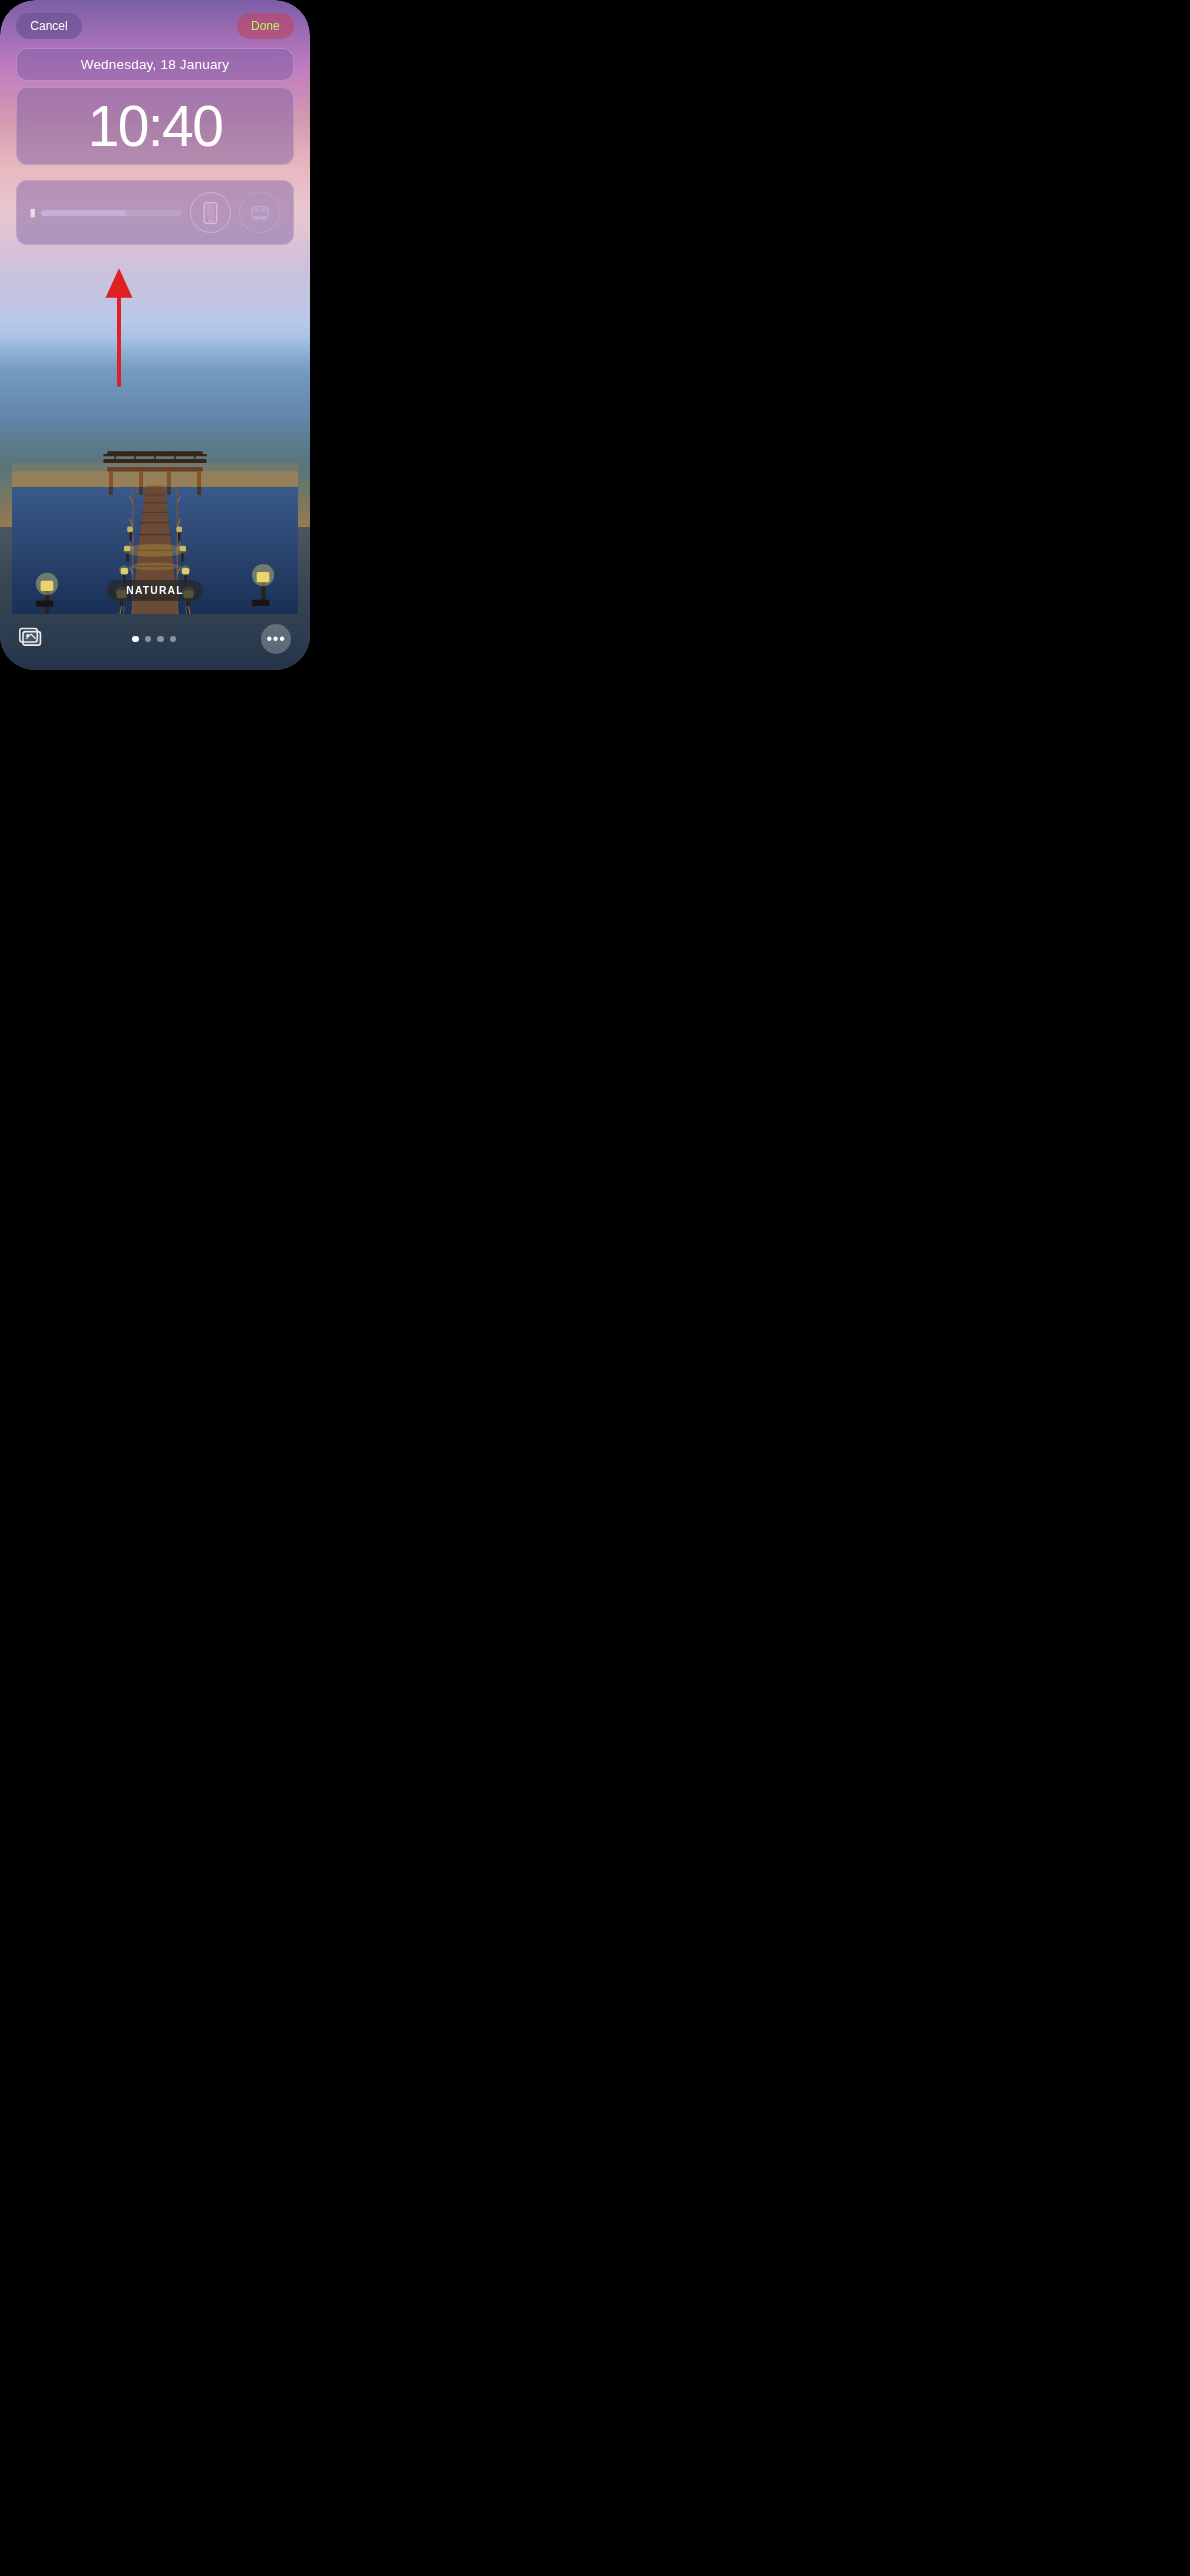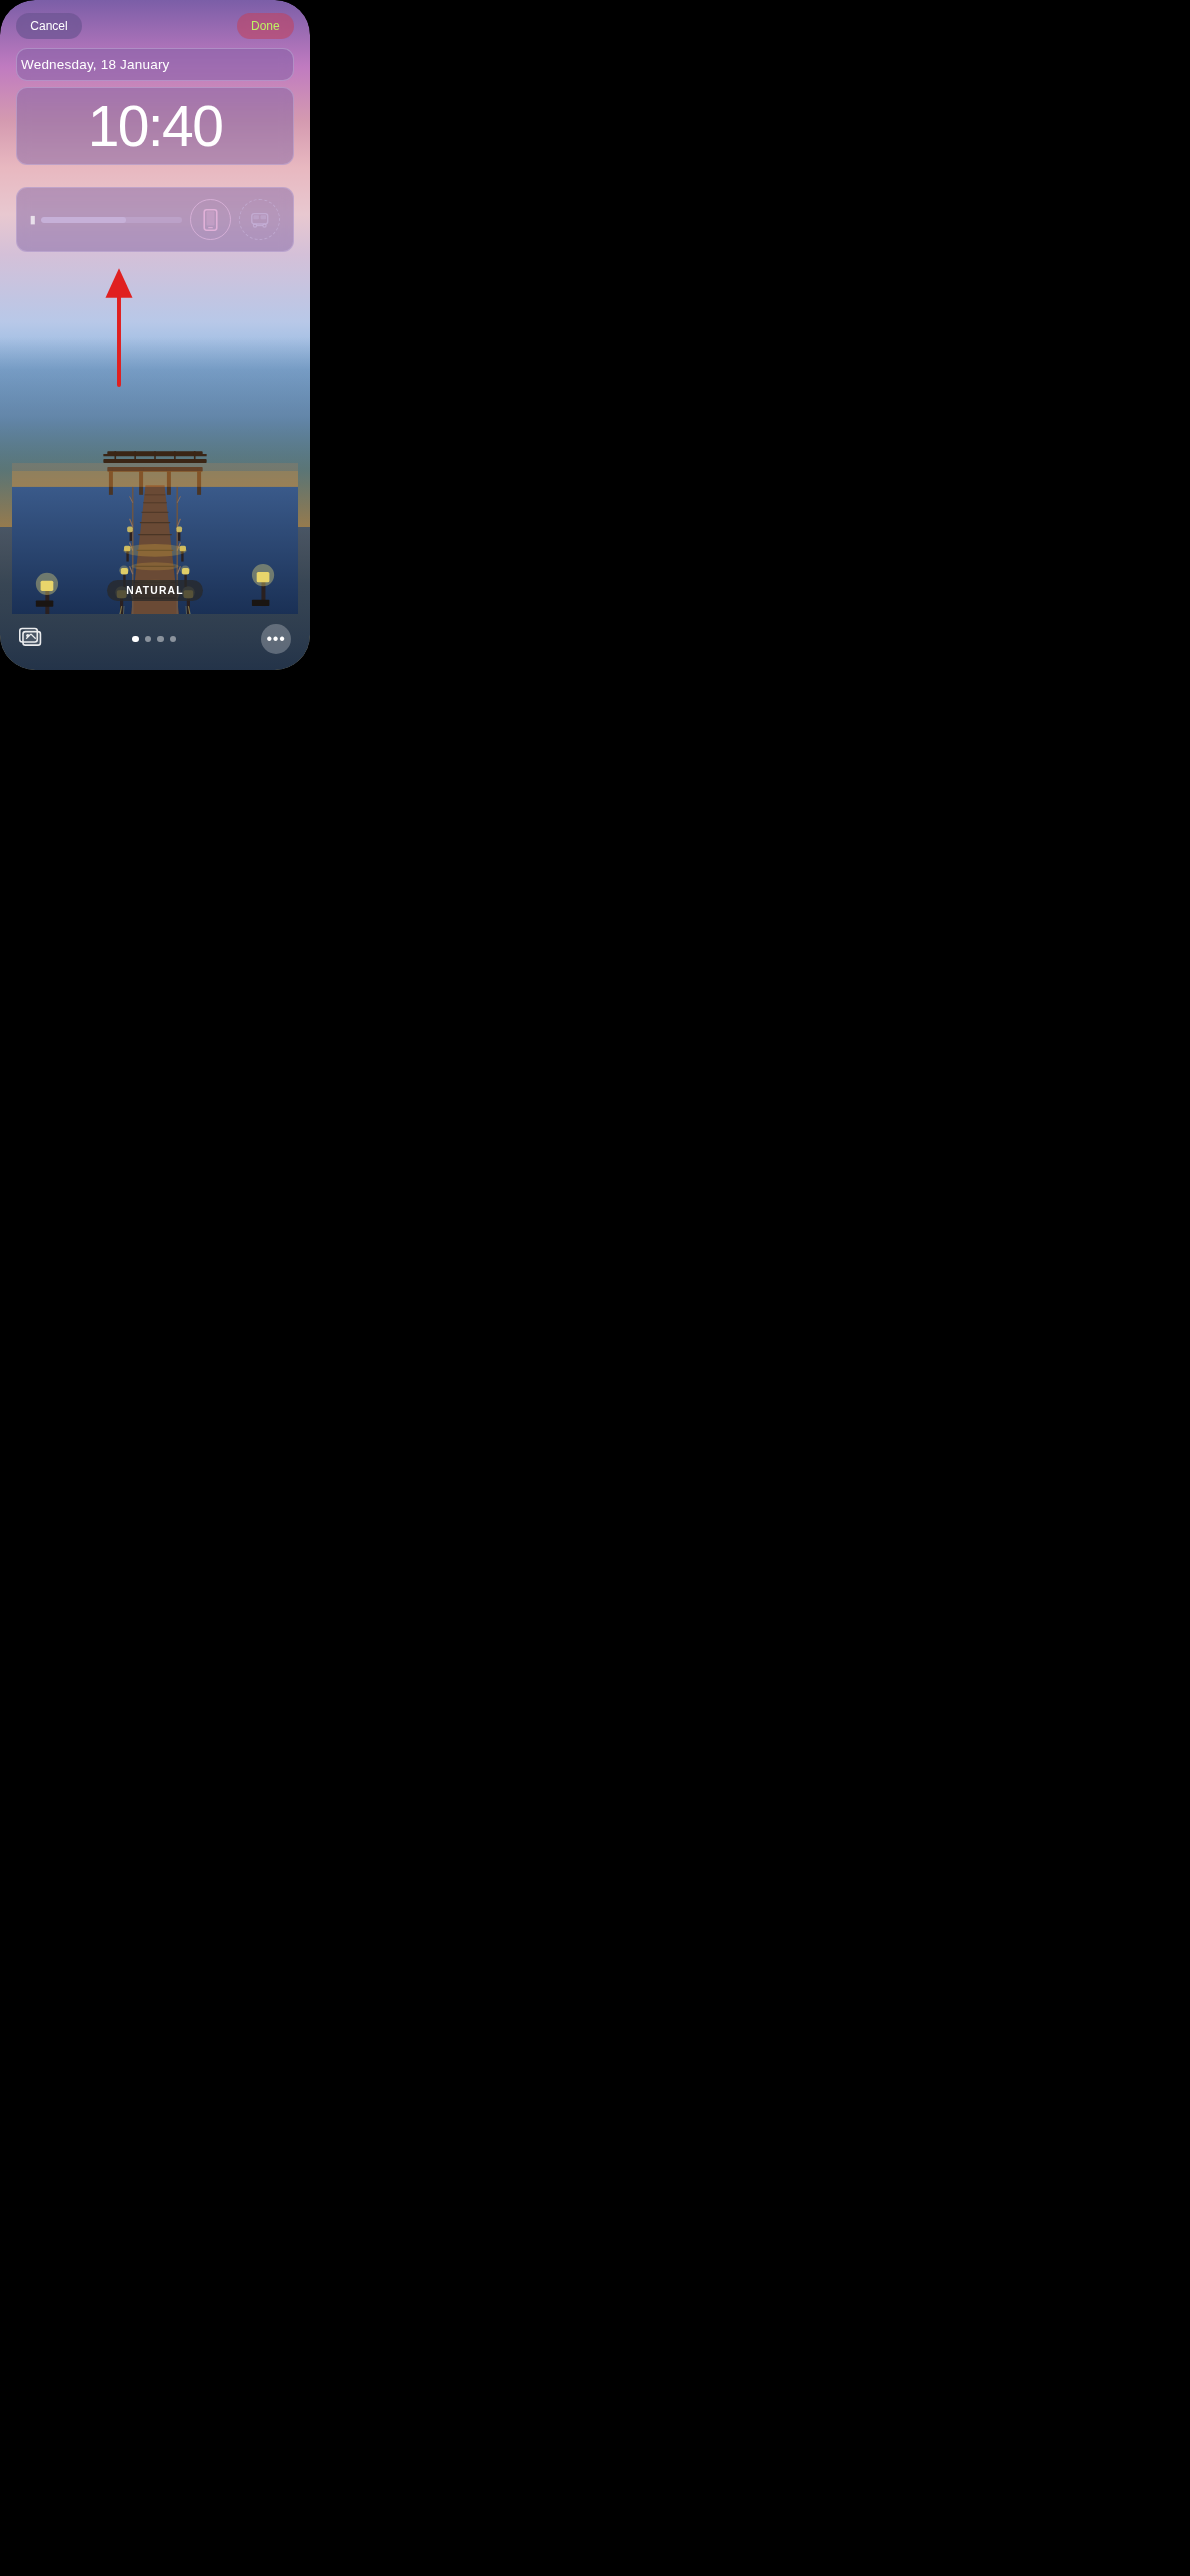--- a/index.html
+++ b/index.html
@@ -129,40 +129,41 @@
       left: 16px;
       right: 16px;
       z-index: 10;
     }
 
     
     .date-widget {
       background: rgba(120, 90, 160, 0.45);
       border: 1.2px solid rgba(200, 180, 220, 0.5);
       border-radius: 11px;
-      padding: 8px 4px;
+      padding: 8px 16px;
+      text-align: center;
       margin-bottom: 6.3px;
       backdrop-filter: blur(6.3px);
     }
 
     .date-text {
       color: #fff;
       font-size: 13.5px;
       font-weight: 400;
       letter-spacing: 0.2px;
     }
 
     
     .time-widget {
       background: rgba(120, 90, 160, 0.45);
       border: 1.2px solid rgba(200, 180, 220, 0.5);
       border-radius: 11px;
       padding: 9.5px 16px;
       text-align: center;
-      margin-bottom: 22px;
+      margin-bottom: 15px;
       backdrop-filter: blur(6.3px);
     }
 
     .time-text {
       color: #fff;
       font-size: 57px;
       font-weight: 200;
       letter-spacing: -1.6px;
       line-height: 1;
     }

